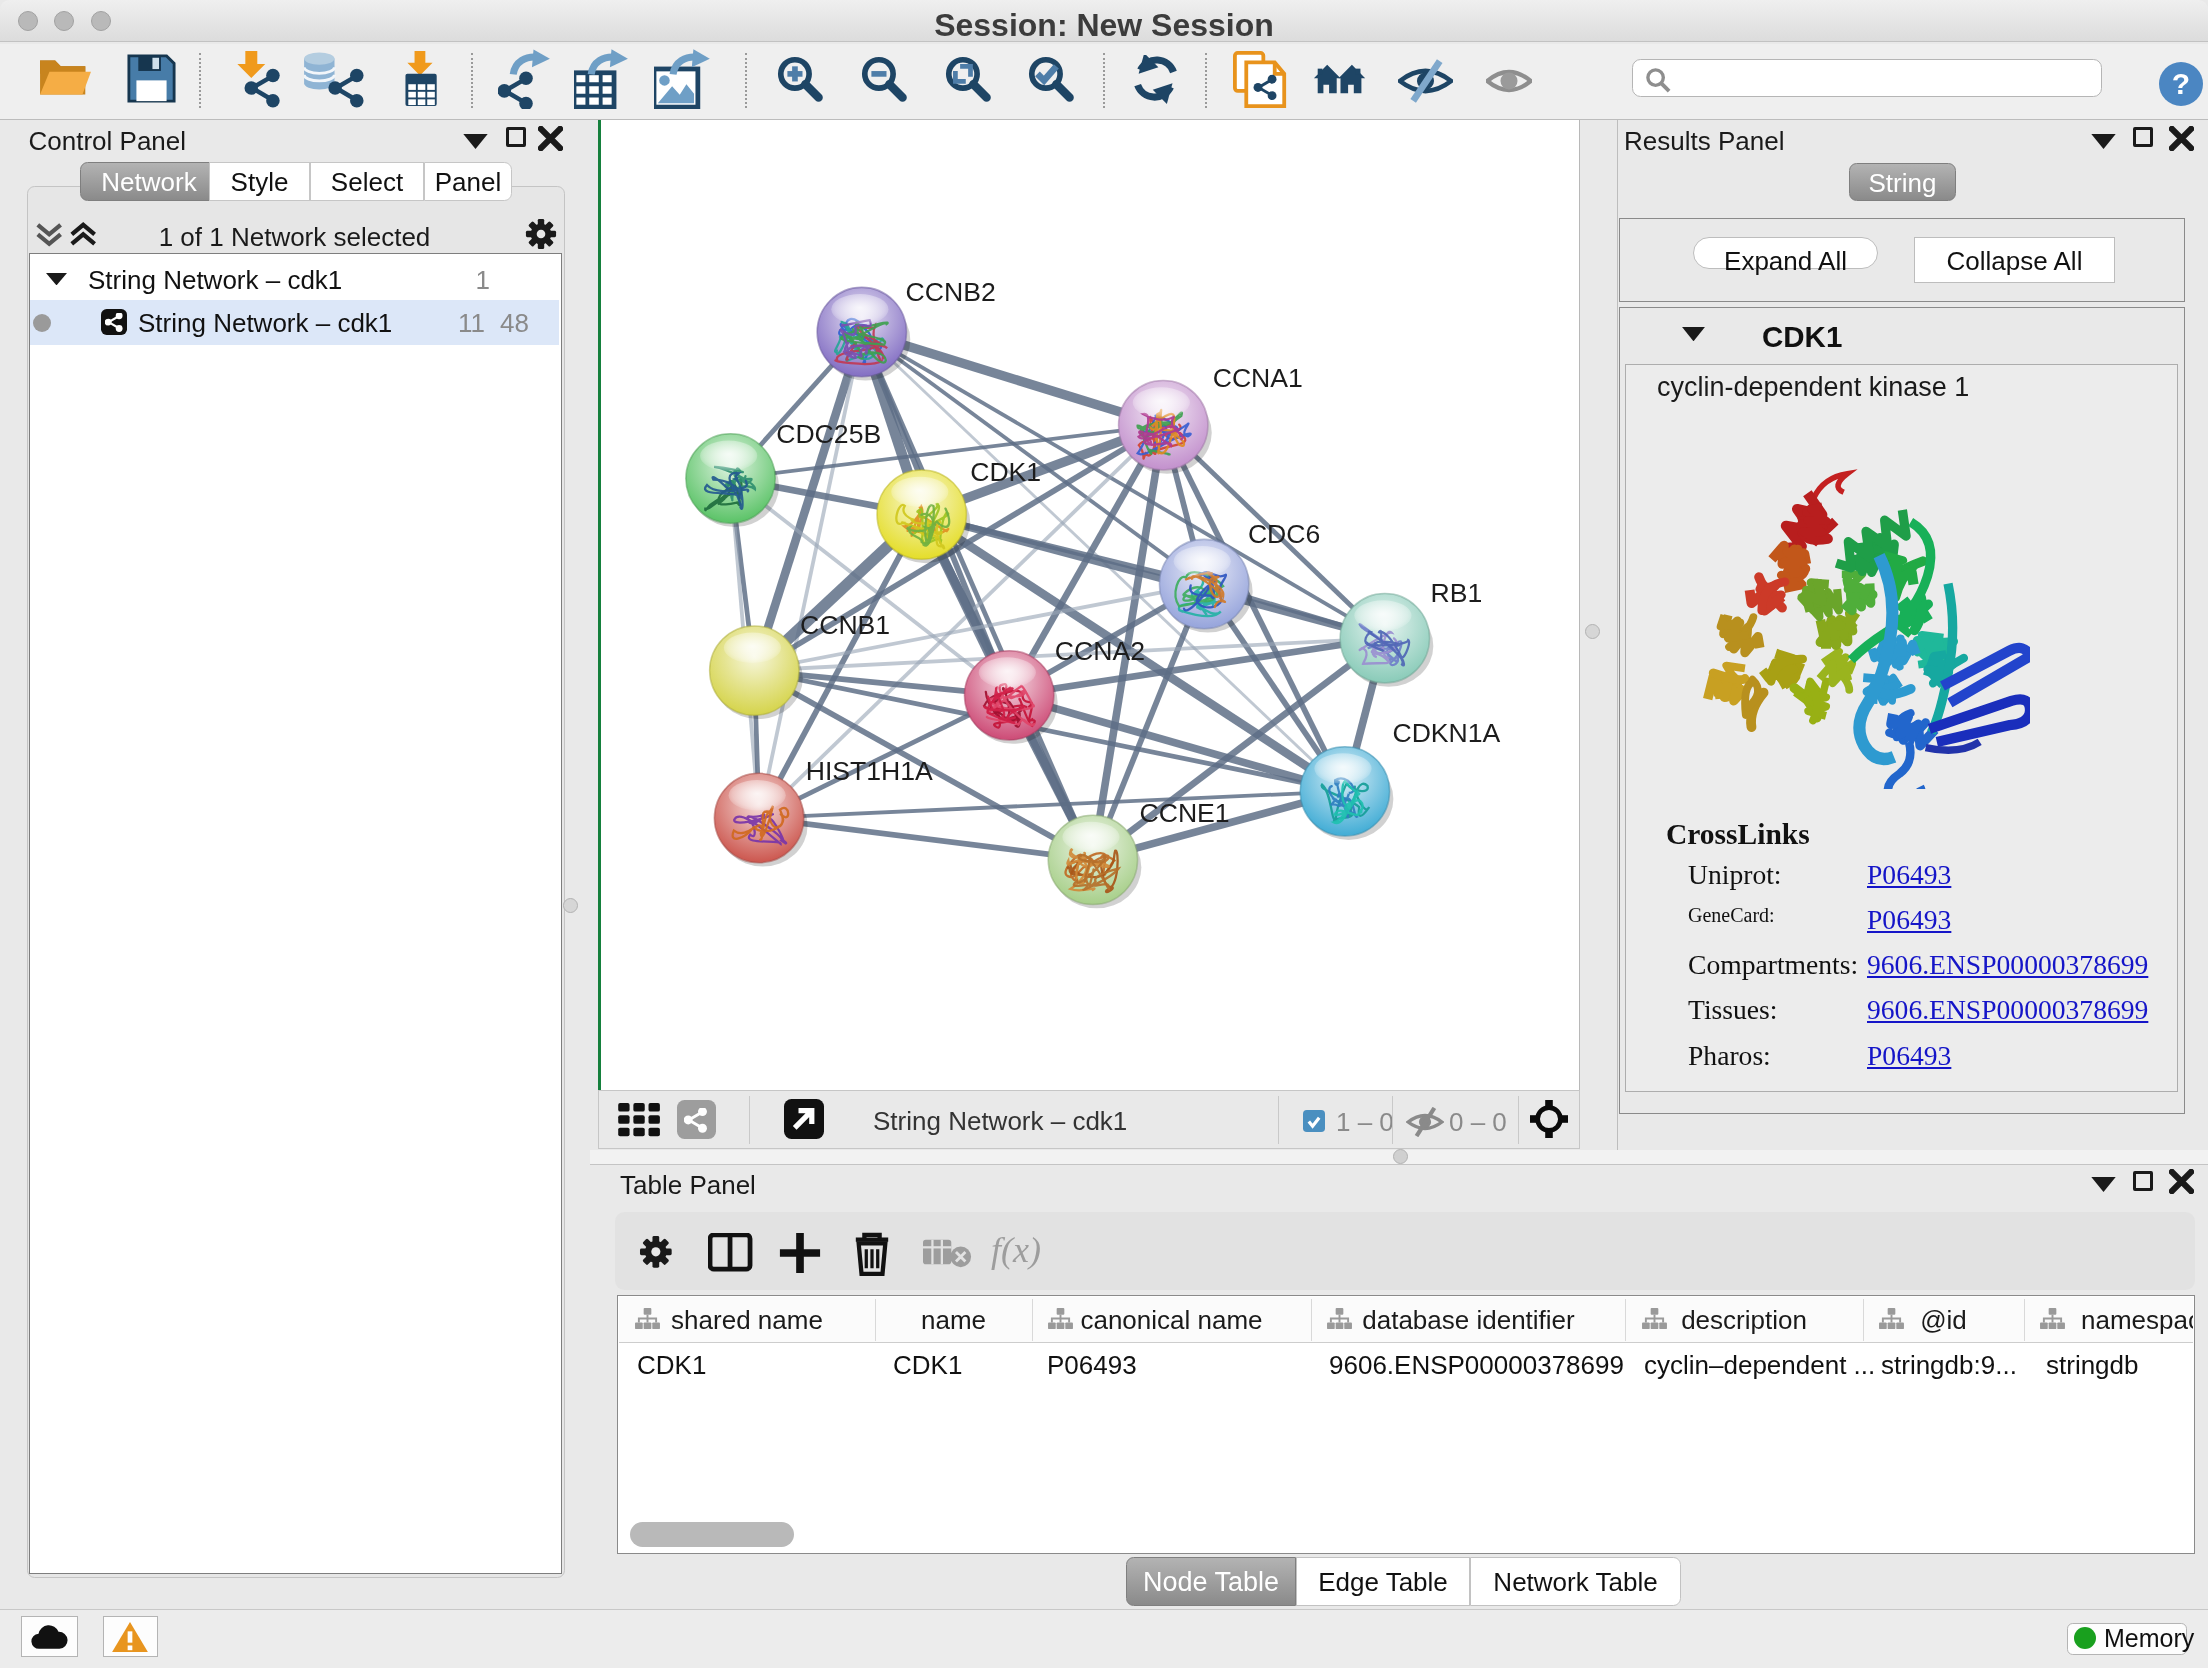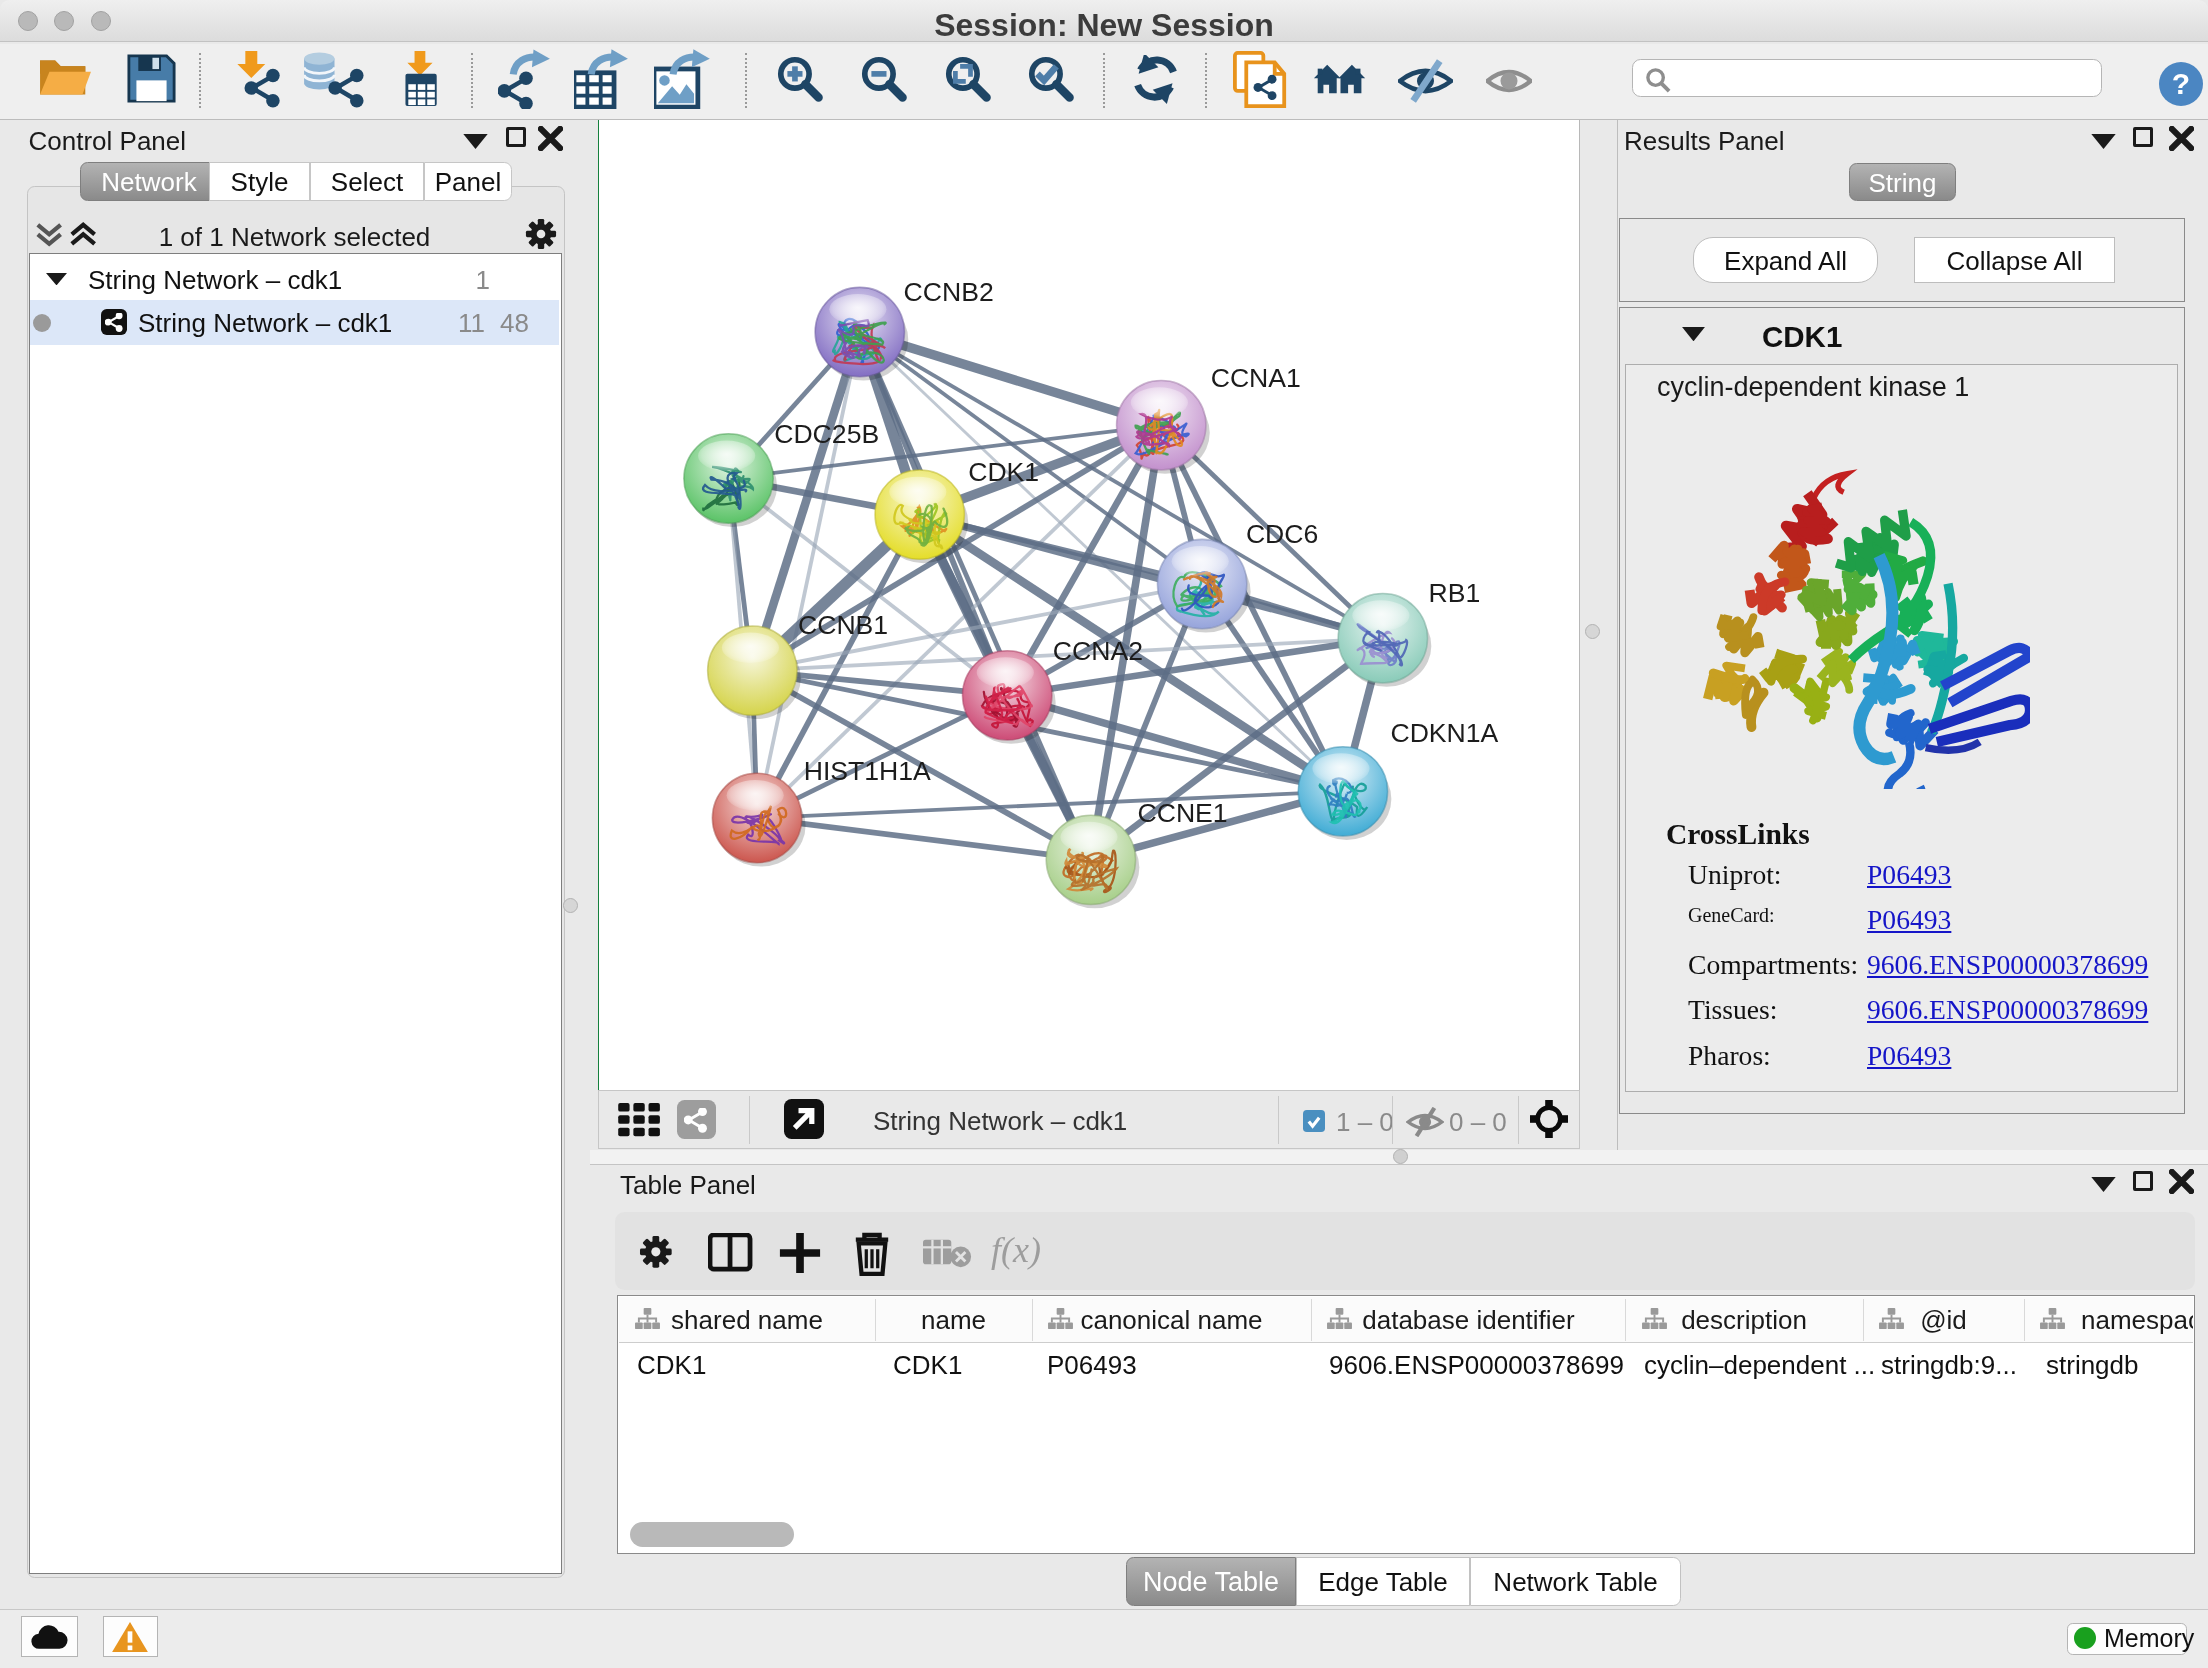--- a/index.html
+++ b/index.html
@@ -222,21 +222,21 @@
         <line x1="8" y1="20" x2="30" y2="33" stroke-width="5"></line>
         <circle cx="7" cy="20" r="7.5" stroke="none"></circle>
         <circle cx="31" cy="6" r="7.5" stroke="none"></circle>
         <circle cx="31" cy="34" r="7.5" stroke="none"></circle>
       </g>
     </svg>
     <div class="abs" style="left:138px;top:308px;font-size:26px;color:#111">String Network – cdk1</div>
     <div class="abs" style="left:433px;top:308px;width:52px;text-align:right;font-size:26px;color:#8a8a8a">11</div>
     <div class="abs" style="left:477px;top:308px;width:52px;text-align:right;font-size:26px;color:#8a8a8a">48</div>
     <div class="abs" style="left:563px;top:898px;width:15px;height:15px;border-radius:50%;background:#d6d6d6;border:1px solid #b2b2b2"></div>
-    <div class="abs" style="left:598px;top:120px;width:982px;height:970px;background:#fff;border-left:1px solid #15803d;border-right:1px solid #b8b8b8">
+    <div class="abs" style="left:598px;top:120px;width:982px;height:970px;background:#fff;border-left:3px solid #15803d;border-right:1px solid #b8b8b8">
       <svg width="979" height="970" viewBox="0 0 1029 1020" style="position:absolute;left:0;top:0">
 <defs>
 <radialGradient id="gCCNB2" cx="0.5" cy="0.34" r="0.8">
             <stop offset="0" stop-color="#e9e5f4"></stop>
             <stop offset="0.42" stop-color="#b3a6da"></stop>
             <stop offset="0.8" stop-color="#8571c4"></stop>
             <stop offset="0.95" stop-color="#7765b0"></stop>
             <stop offset="1" stop-color="#9a8ace"></stop>
           </radialGradient>
 <clipPath id="cCCNB2">
@@ -558,21 +558,21 @@
     <div class="abs" style="left:1624px;top:126px;font-size:26px;color:#1a1a1a">Results Panel</div>
     <svg style="position:absolute;left:2091px;top:134px" width="25" height="15" viewBox="0 0 26 16">
       <path d="M0 0 h26 L13.0 16 z" fill="#1a1a1a"></path>
     </svg>
     <div style="position:absolute;left:2133px;top:127px;width:20px;height:20px;border:3.3px solid #1a1a1a;border-radius:1.9px"></div>
     <svg style="position:absolute;left:2169px;top:126px" width="25" height="25" viewBox="0 0 26 26">
       <path d="M3 3 L23 23 M23 3 L3 23" stroke="#1a1a1a" stroke-width="6.5" stroke-linecap="round"></path>
     </svg>
     <div class="abs segsel" style="left:1849px;top:163px;width:107px;height:38px;line-height:38px;text-align:center;font-size:26px;border-radius:7.6px">String</div>
     <div class="abs" style="left:1619px;top:218px;width:566px;height:84px;border:1.9px solid #8a8a8a"></div>
-    <div class="abs seg" style="left:1693px;top:237px;width:185px;height:46px;line-height:46px;border-radius:20px;border-color:#bdbdbd">Expand All</div>
+    <div class="abs seg" style="left:1693px;top:237px;width:185px;height:32px;line-height:46px;border-radius:20px;border-color:#bdbdbd">Expand All</div>
     <div class="abs seg" style="left:1914px;top:237px;width:201px;height:46px;line-height:46px;border-radius:0;border-color:#bdbdbd">Collapse All</div>
     <div class="abs" style="left:1619px;top:307px;width:566px;height:807px;border:1.9px solid #8a8a8a"></div>
     <svg style="position:absolute;left:1682px;top:327px" width="23" height="14.3" viewBox="0 0 24 15">
       <path d="M0 0 h24 L12.0 15 z" fill="#1a1a1a"></path>
     </svg>
     <div class="abs" style="left:1762px;top:320px;font-size:29.5px;font-weight:bold;color:#111">CDK1</div>
     <div class="abs" style="left:1625px;top:364px;width:553px;height:728px;background:#ececec;border:1px solid #adadad"></div>
     <div class="abs" style="left:1657px;top:372px;font-size:27px;color:#1a1a1a">cyclin-dependent kinase 1</div>
     <svg style="position:absolute;left:1676px;top:462px" width="354" height="327" viewBox="0 0 380 350">
       <path d="M148 38 q10 -22 36 -26 q-18 14 -4 20" fill="none" stroke="#c42020" stroke-width="6"></path>

